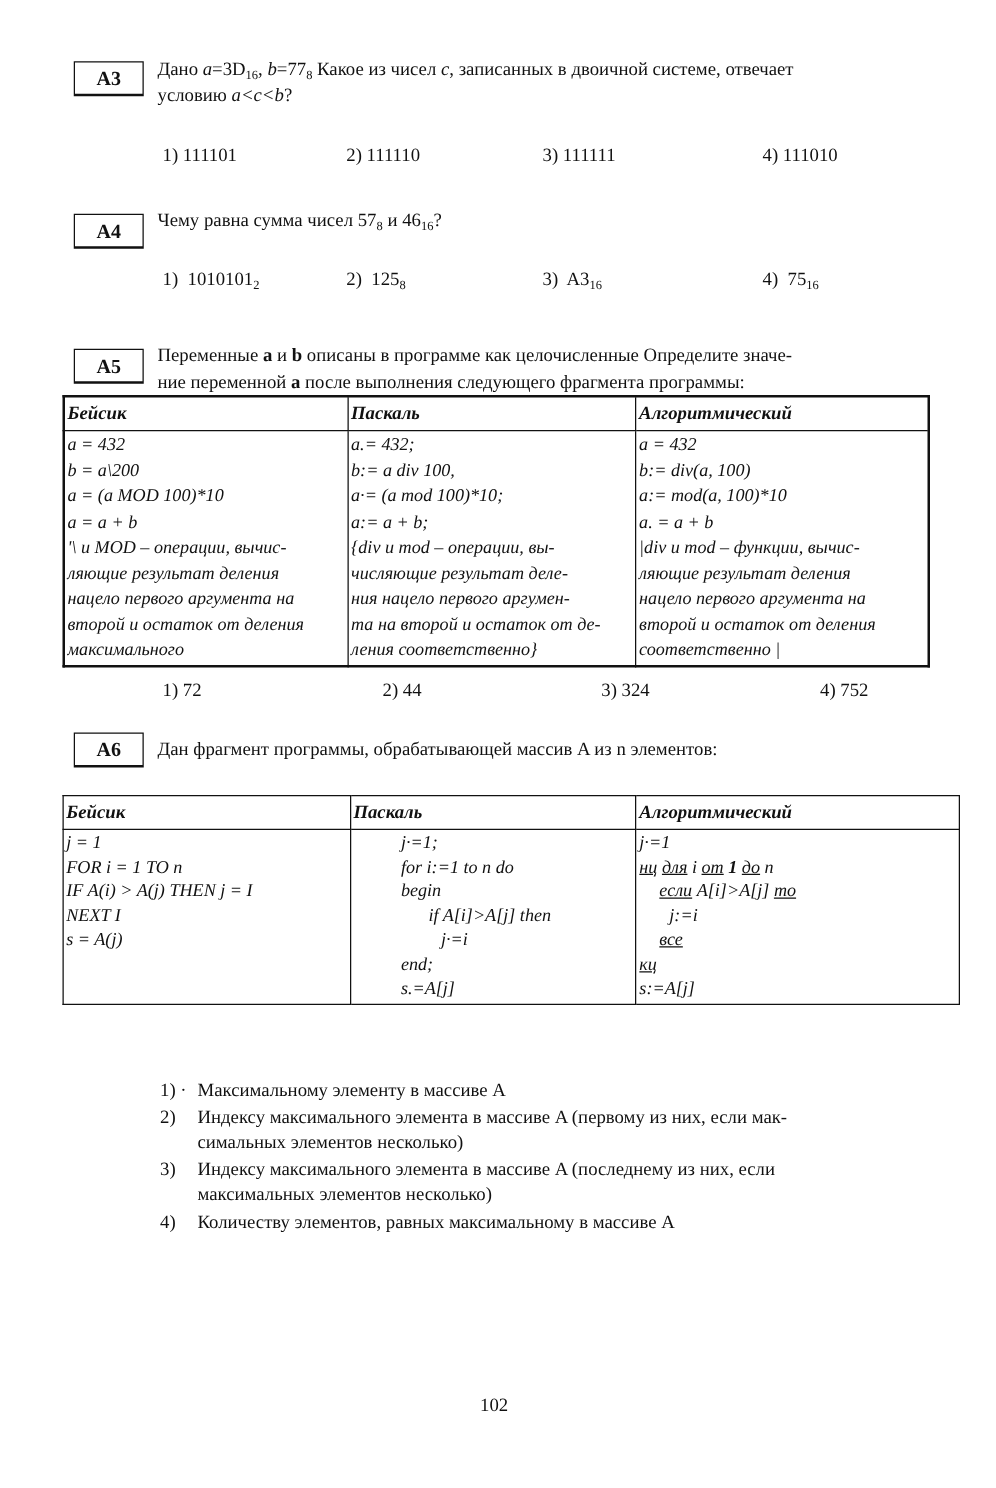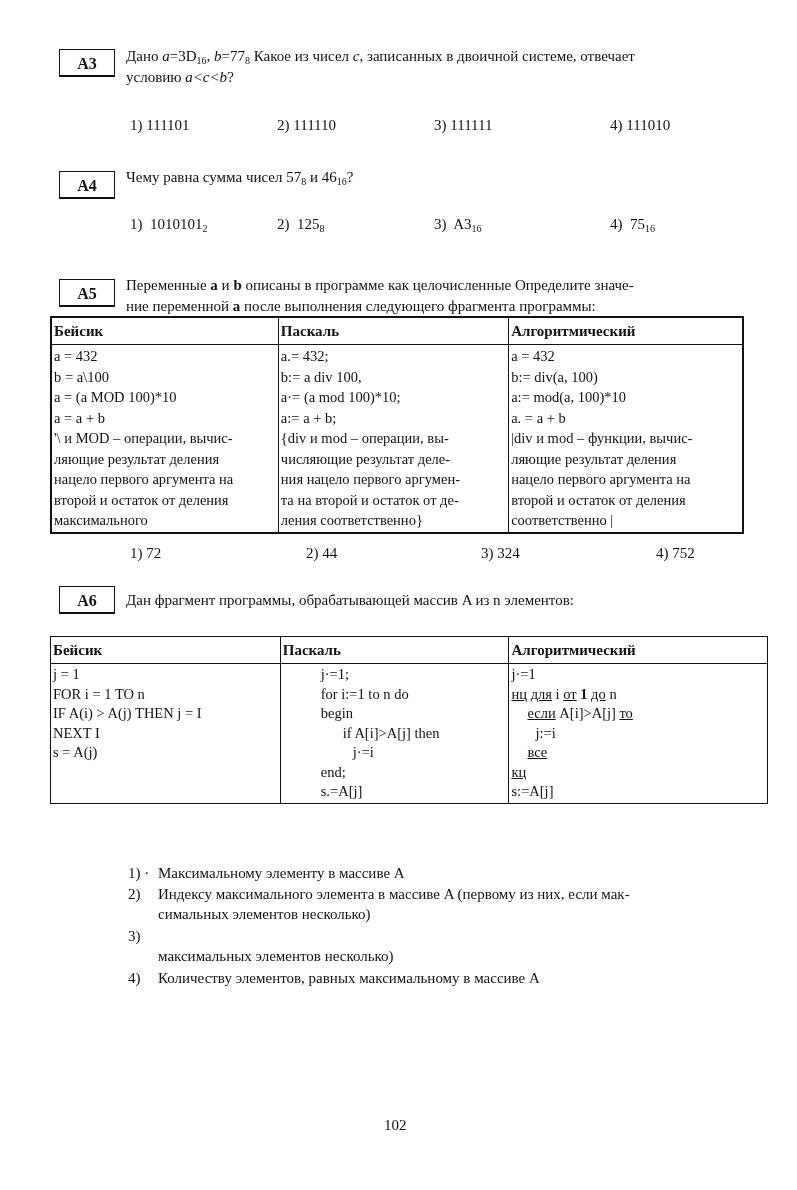--- a/index.html
+++ b/index.html
@@ -14,21 +14,21 @@
     border-bottom-width: 2px;
     font-weight: bold; font-size: 16px; text-align: center; line-height: 28px;
     box-sizing: border-box;
   }
   .qtext { position: absolute; left: 126px; font-size: 15px; line-height: 21px; }
   .answers { position: absolute; font-size: 15px; }
   .answers span { position: absolute; white-space: nowrap; }
   sub { font-size: 10px; vertical-align: -3px; line-height: 0; text-align: center; }
   i { font-style: italic; }
   table.code {
-    position: absolute; border-collapse: collapse; font-size: 14.5px;
+    position: absolute; border-collapse: collapse; font-size: 14.5px; font-style: italic;
   }
   table.code td, table.code th {
     border: 1.3px solid #111; vertical-align: top; text-align: left;
     padding: 1px 2px; line-height: 20.5px;
   }
   table.code th { font-weight: bold; font-size: 15px; padding: 2px 2px; height: 22px; vertical-align: middle; }
   table.code.thick { border: 2px solid #111; }
   .line { display: block; white-space: nowrap; }
   .u { text-decoration: underline; }
   .ind1 { padding-left: 22px; }
@@ -80,21 +80,21 @@
     </colgroup>
   <tbody>
       <tr>
     <th>Бейсик</th>
     <th>Паскаль</th>
     <th>Алгоритмический</th>
   </tr>
   <tr>
     <td>
       <span class="line">a = 432</span>
-      <span class="line">b = a\100</span>
+      <span class="line">b = a\200</span>
       <span class="line">a = (a MOD 100)*10</span>
       <span class="line">a = a + b</span>
       <span class="line">'\ и MOD – операции, вычис-</span>
       <span class="line">ляющие результат деления</span>
       <span class="line">нацело первого аргумента на</span>
       <span class="line">второй и остаток от деления</span>
       <span class="line">максимального</span>
     </td>
     <td>
       <span class="line">a.= 432;</span>
@@ -183,20 +183,20 @@
 <div class="opt" style="top:863px;">
   <span class="num">1) ·</span>
   <span class="txt">Максимальному элементу в массиве A</span>
 </div>
 <div class="opt" style="top:884px;">
   <span class="num">2)</span>
   <span class="txt" style="white-space:nowrap;"><span>Индексу максимального элемента в массиве A (первому из них, если мак-</span><br><span>симальных элементов несколько)</span></span>
 </div>
 <div class="opt" style="top:926px;">
   <span class="num">3)</span>
-  <span class="txt" style="white-space:nowrap;"><br><span>максимальных элементов несколько)</span></span>
+  <span class="txt" style="white-space:nowrap;"><span>Индексу максимального элемента в массиве A (последнему из них, если</span><br><span>максимальных элементов несколько)</span></span>
 </div>
 <div class="opt" style="top:968px;">
   <span class="num">4)</span>
   <span class="txt">Количеству элементов, равных максимальному в массиве A</span>
 </div>
 
 <div class="pagenum">102</div>
 
 </body></html>

